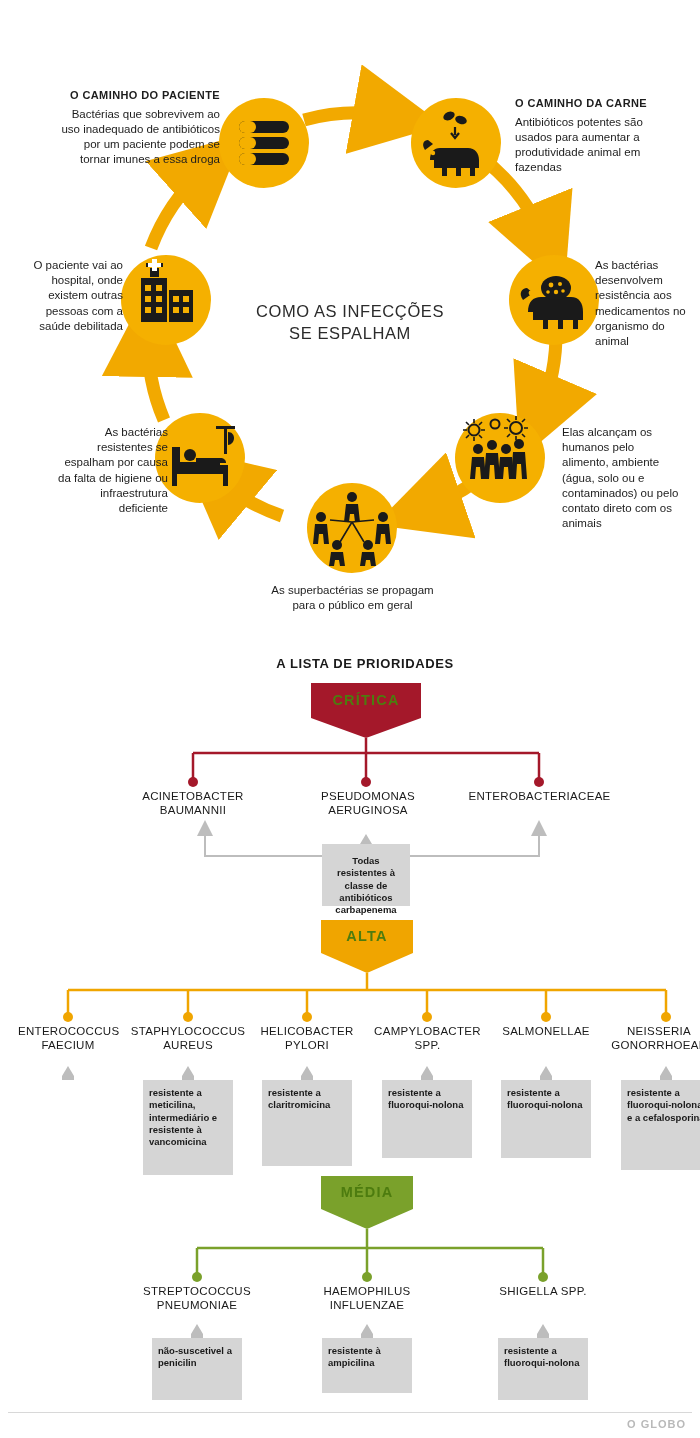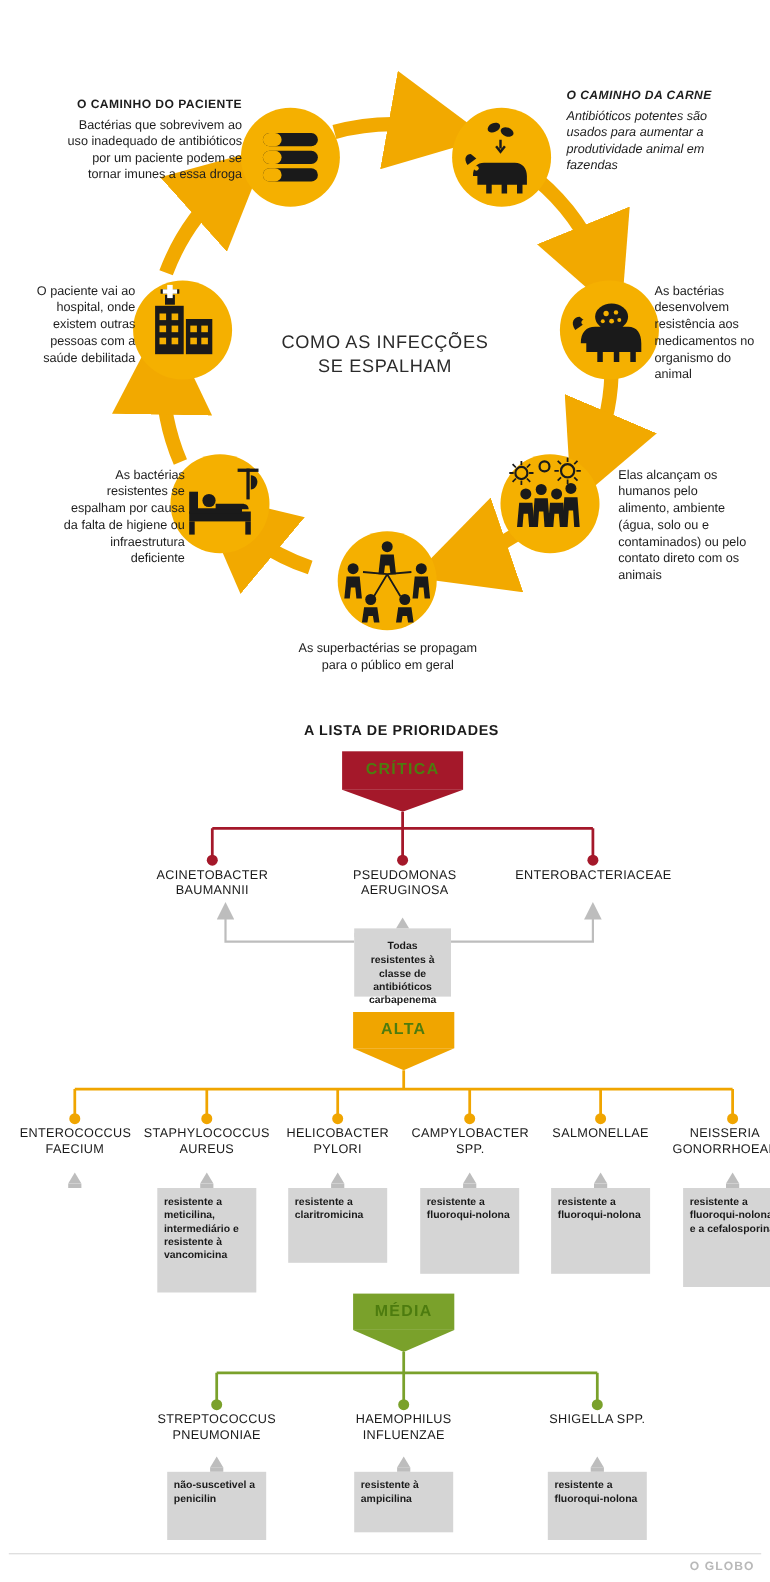--- a/index.html
+++ b/index.html
@@ -50,21 +50,21 @@
   }
   .cap-title {
     font-weight: bold;
     font-size: 11px;
     letter-spacing: .4px;
     margin-bottom: 4px;
     display: block;
   }
 
   #cap-patient { left: 55px; top: 88px; width: 165px; text-align: right; }
-  #cap-meat    { left: 515px; top: 80px; width: 160px; text-align: left; font-style: italic; }
+  #cap-meat    { left: 515px; top: 96px; width: 160px; text-align: left; }
   #cap-hospital{ left: 18px;  top: 258px; width: 105px; text-align: right; }
   #cap-resist  { left: 595px; top: 258px; width: 100px; text-align: left; }
   #cap-spread  { left: 58px;  top: 425px; width: 110px; text-align: right; }
   #cap-reach   { left: 562px; top: 425px; width: 120px; text-align: left; }
   #cap-public  { left: 265px; top: 583px; width: 175px; text-align: center; }
 
   
   #priority-section {
     position: absolute;
     left: 0; top: 648px;
@@ -451,21 +451,21 @@
     </div>
     <div class="sp-name" style="left:476px; top:377px; width:110px;">
       <span>SALMONELLAE</span>
     </div>
     <div class="sp-name" style="left:591px; top:377px; width:106px;">
       <span>NEISSERIA</span><br>
       <span>GONORRHOEAE</span>
     </div>
 
     <div class="sp-note" style="left:128px; top:432px; width:90px;  height:95px;">resistente a meticilina, intermediário e resistente à vancomicina</div>
-    <div class="sp-note" style="left:247px; top:432px; width:90px;  height:68px;">resistente a claritromicina</div>
+    <div class="sp-note" style="left:247px; top:432px; width:90px;  height:86px;">resistente a claritromicina</div>
     <div class="sp-note" style="left:367px; top:432px; width:90px;  height:78px;">resistente a fluoroqui-nolona</div>
     <div class="sp-note" style="left:486px; top:432px; width:90px;  height:78px;">resistente a fluoroqui-nolona</div>
     <div class="sp-note" style="left:606px; top:432px; width:90px;  height:90px;">resistente a fluoroqui-nolona e a cefalosporina</div>
 
     <div class="sp-name" style="left:117px; top:637px; width:130px;text-align:center;">
       <span>STREPTOCOCCUS</span><br>
       <span>PNEUMONIAE</span>
     </div>
     <div class="sp-name" style="left:292px; top:637px; width:120px;">
       <span>HAEMOPHILUS</span><br>

